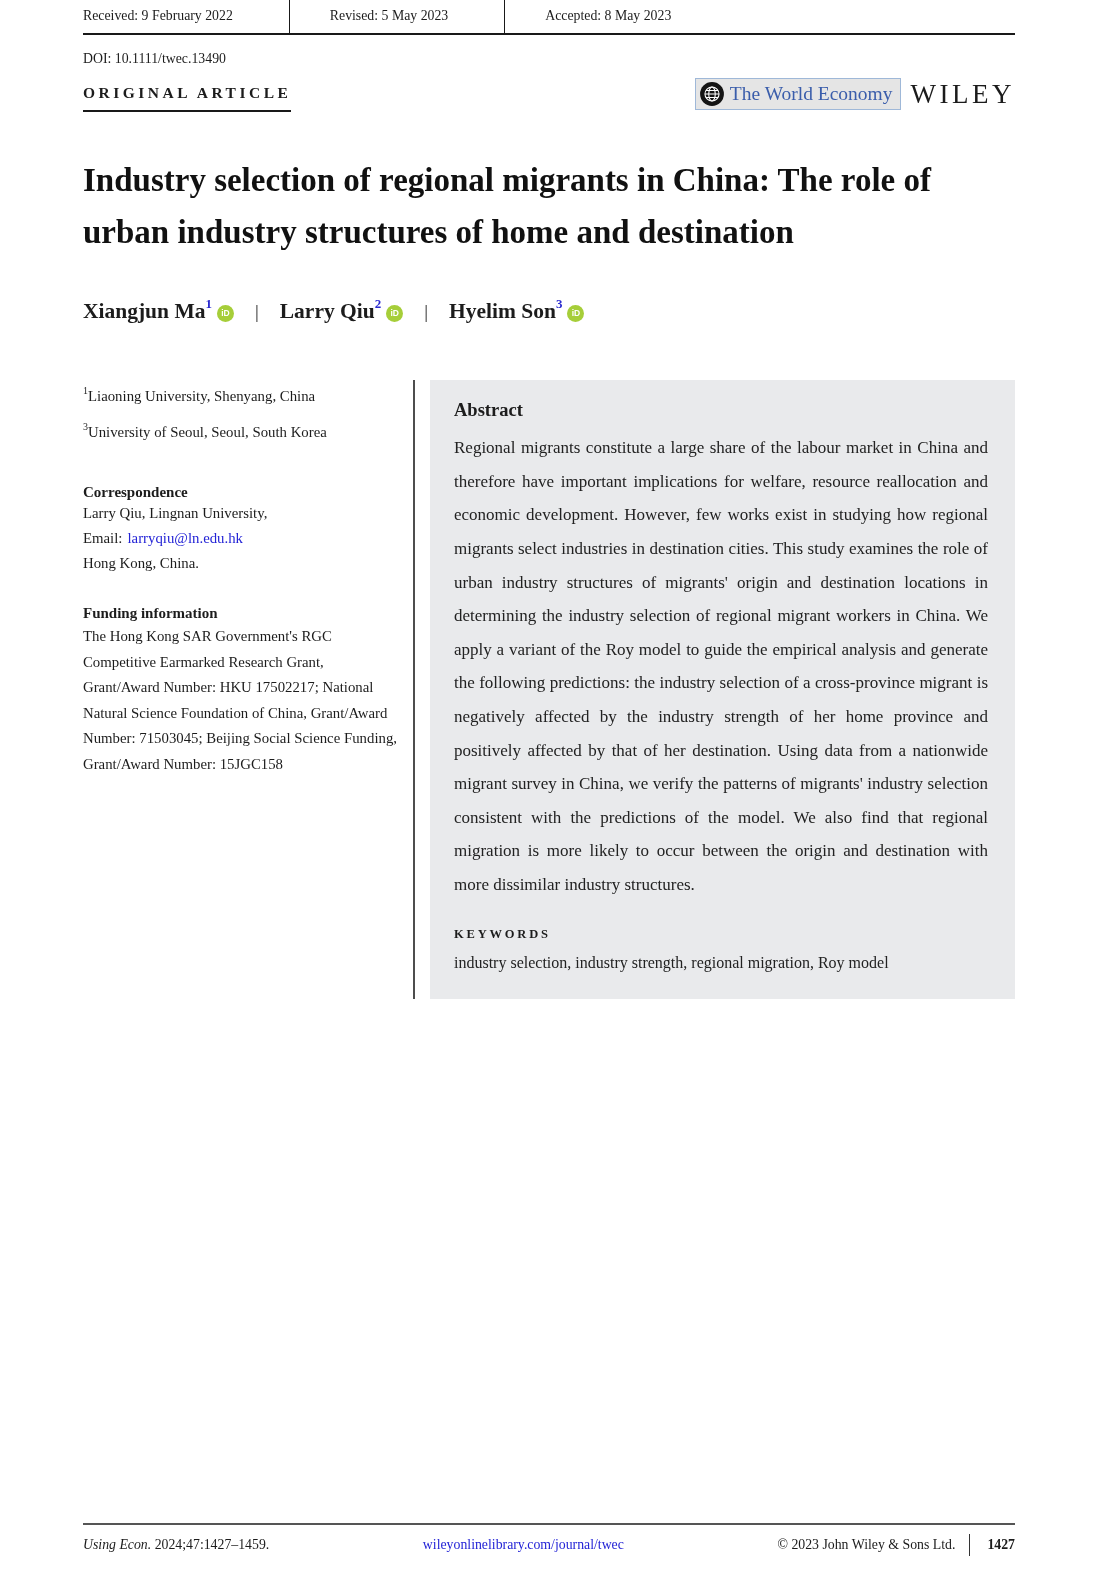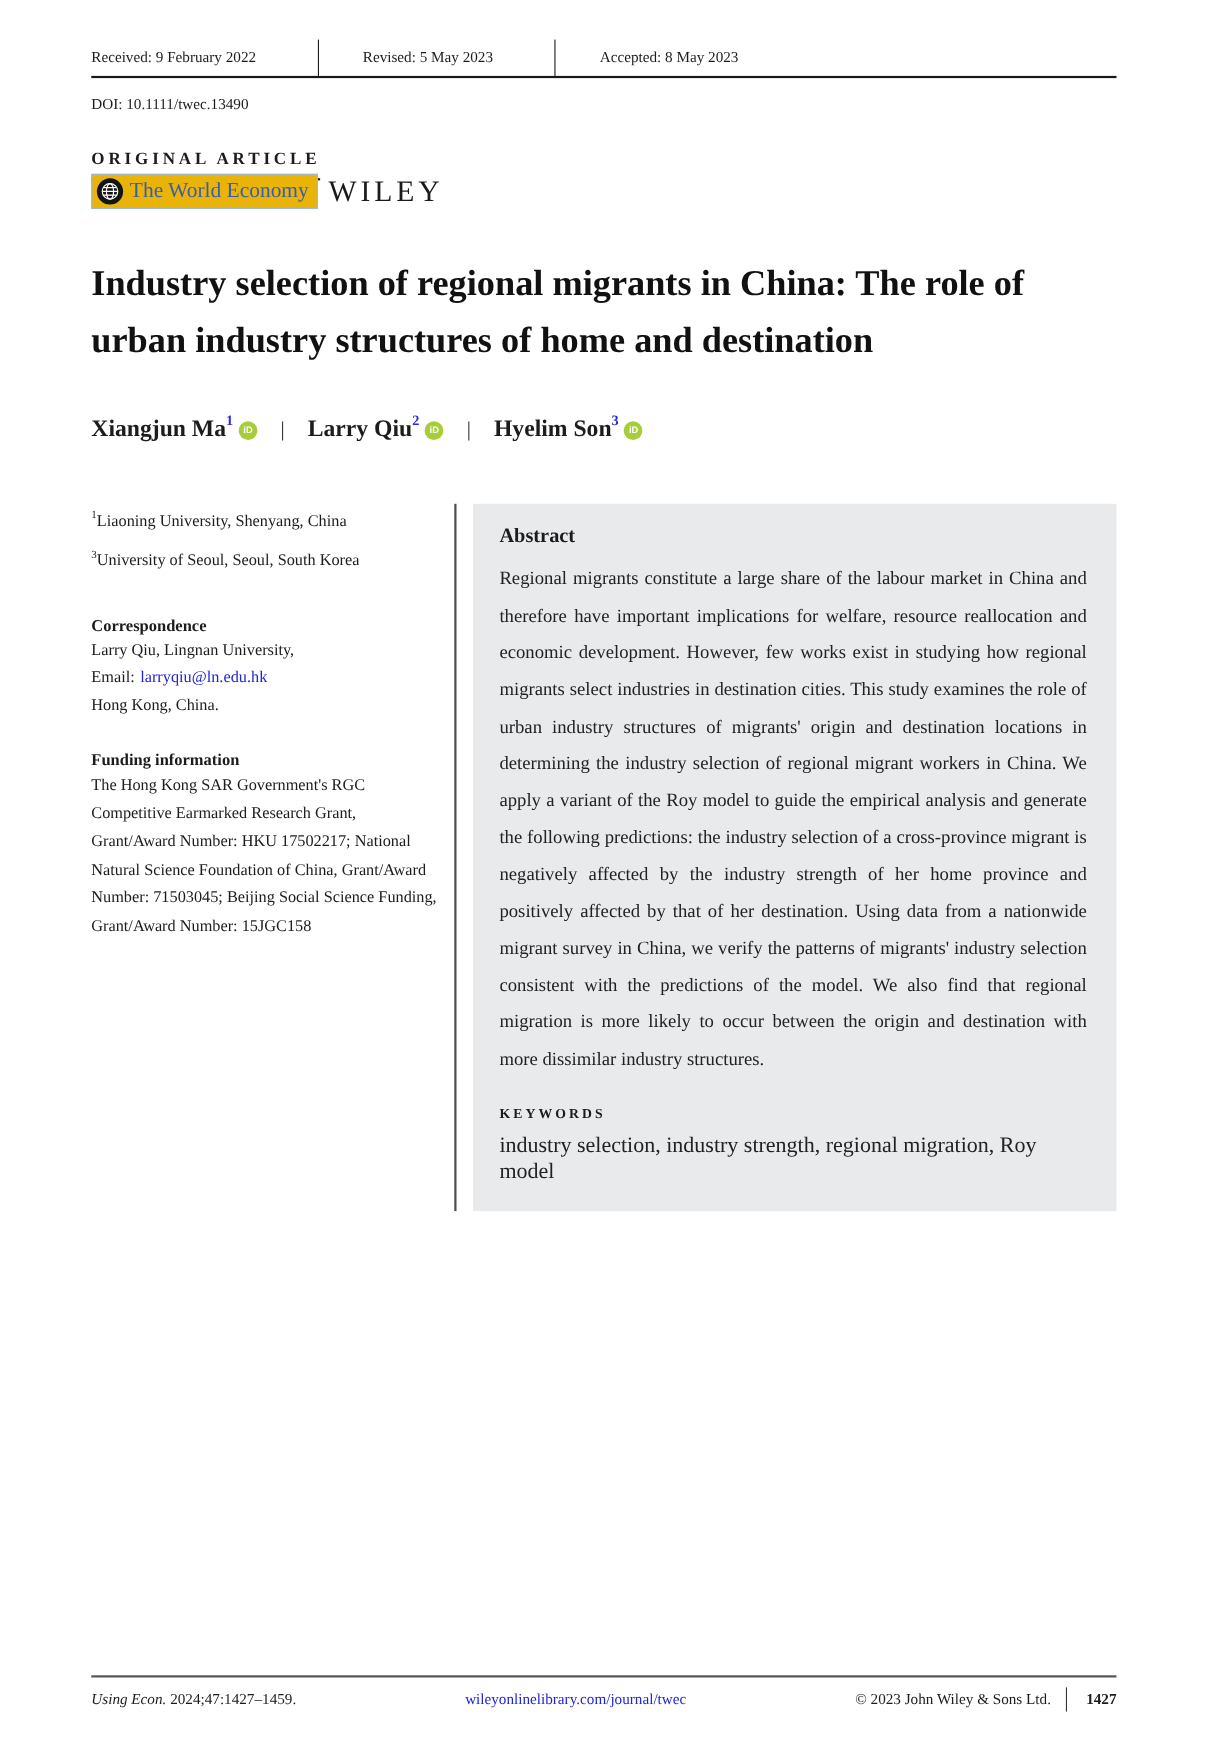--- a/index.html
+++ b/index.html
@@ -1,29 +1,29 @@
 <!DOCTYPE html>
 <html><head>
 <meta charset="utf-8">
 <style>
   html,body{margin:0;padding:0;background:#ffffff;}
   body{width:1098px;height:1583px;overflow:hidden;font-family:"Liberation Serif","DejaVu Serif",serif;color:#1c1c1c;}
   .page{box-sizing:border-box;width:1098px;height:1583px;padding:0 83px;display:flex;flex-direction:column;}
 
   
-  .dates-row{margin-top:36px;display:flex;align-items:stretch;border-bottom:2px solid #191919;gap:40px;}
+  .dates-row{display:flex;align-items:stretch;border-bottom:2px solid #191919;gap:40px;}
   .date-cell{font-size:13.8px;padding:8px 16px 9px 0;white-space:nowrap;}
   .date-sep{width:0;border-left:1.2px solid #191919;}
   .doi-row{font-size:13.8px;padding:16px 0 0 0;}
 
   
-  .type-row{margin-top:33px;display:flex;justify-content:space-between;align-items:flex-start;flex-direction:column;}
+  .type-row{margin-top:17px;display:flex;justify-content:space-between;align-items:flex-start;}
   .article-type{font-size:15.5px;font-weight:bold;letter-spacing:3.5px;border-bottom:2.5px solid #191919;padding-bottom:8px;}
   .brand{display:flex;align-items:center;gap:10px;margin-top:-6px;}
-  .journal-box{display:flex;align-items:center;gap:5px;border:1px solid #9fb8d8;padding:2px 7px 2px 3px;background:#eab308;}
+  .journal-box{display:flex;align-items:center;gap:5px;border:1px solid #9fb8d8;padding:2px 7px 2px 3px;background:#e5e5e5;}
   .journal-name{font-size:19.5px;color:#3a5dab;white-space:nowrap;}
   .publisher{font-size:27px;letter-spacing:3.5px;color:#1b1b1b;font-weight:500;}
 
   
   .title{margin-top:42px;font-size:33px;line-height:52px;font-weight:bold;color:#111;max-width:930px;}
 
   
   .authors{margin-top:40px;display:flex;align-items:baseline;gap:0;font-size:21.5px;font-weight:bold;}
   .author{white-space:nowrap;}
   .author sup{color:#2a2ad0;font-size:13px;font-weight:bold;position:relative;top:-2px;}
@@ -44,21 +44,21 @@
   .corr-block{margin-top:40px;}
   .corr-line{font-size:14.8px;line-height:25px;}
   .email-label{font-size:14.8px;margin-right:5px;}
   .email-link{font-size:14.8px;color:#2323d6;text-decoration:none;cursor:pointer;}
   .funding-block{margin-top:29px;}
   .funding-text{font-size:14.8px;line-height:25.5px;margin-top:2px;}
 
   .abstract-heading{font-size:18.5px;font-weight:bold;margin:3px 0 10px 0;}
   .abstract-text{font-size:17px;line-height:33.6px;text-align:justify;color:#222;}
   .keywords-heading{margin-top:26px;font-size:12.5px;font-weight:bold;letter-spacing:2.8px;font-family:"Liberation Serif",serif;}
-  .keywords-text{margin-top:9px;font-size:20px;line-height:24px;color:#222;}
+  .keywords-text{margin-top:9px;font-size:16px;line-height:24px;color:#222;}
 
   
   .footer{margin-top:auto;margin-bottom:27px;}
   .footer-rule{border-top:2.5px solid #555;}
   .footer-row{display:flex;align-items:center;padding-top:9px;font-size:13.8px;}
   .cit{white-space:nowrap;}
   .cit-j{font-style:italic;}
   .footer-link{color:#2323d6;text-decoration:none;cursor:pointer;margin-left:auto;margin-right:auto;}
   .copyright{white-space:nowrap;margin-right:14px;}
   .page-num{border-left:1.2px solid #333;padding-left:17px;font-weight:bold;min-height:22px;display:flex;align-items:center;}

